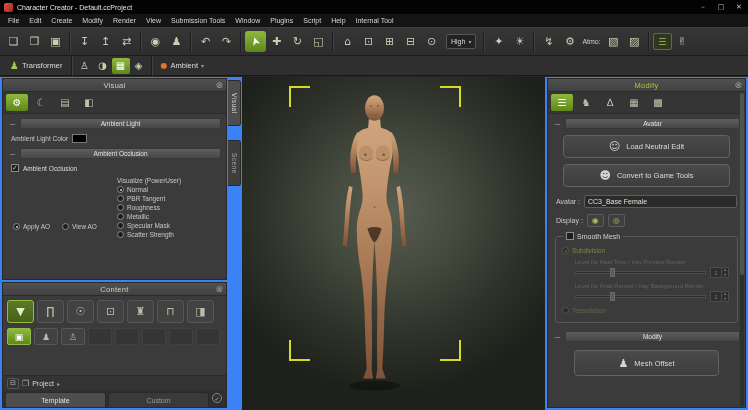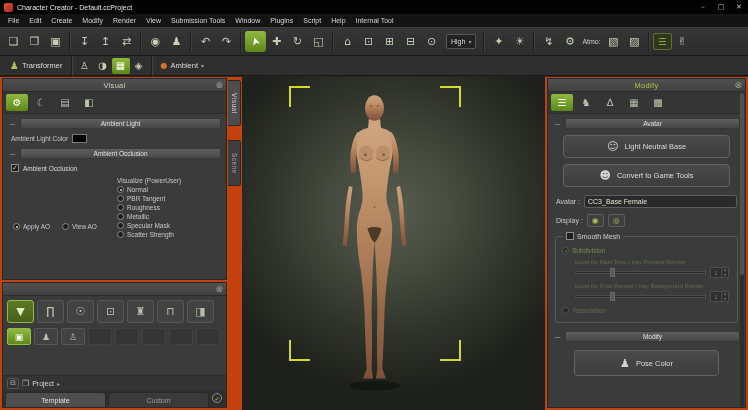--- a/index.html
+++ b/index.html
@@ -26,21 +26,21 @@
 .atmo{font-size:7px;color:#cfcfcf;margin:0 2px;flex:0 0 auto}
 .boxed{width:19px;height:17px;font-size:9px;border:1px solid #5d7030;background:#31361f;color:#a7c455;border-radius:2px}
 .toolbar2{height:20px;background:#2f2f2f;border-bottom:1px solid #181818;display:flex;align-items:center;padding:0 5px}
 .t2btn{width:18px;height:16px;border-radius:2px;display:flex;align-items:center;justify-content:center;font-size:10px;color:#c5cfb2;cursor:pointer;flex:0 0 auto}
 .t2btn.active{background:linear-gradient(#8fba3e,#5e8718);color:#fff}
 .tgroup{display:flex;align-items:center;gap:3px;padding:0 5px;font-size:7.5px;color:#dcdcdc;cursor:pointer;flex:0 0 auto}
 .tgroup .gi{font-size:10px;color:#a7c455}
 .tgroup .dot{font-size:8px;color:#e0722a}
 .tgroup .arr{font-size:6px;color:#9a9a9a}
 
-.main{position:absolute;top:77px;left:0;right:0;bottom:0;background:#c2410c}
+.main{position:absolute;top:77px;left:0;right:0;bottom:0;background:#3b82f6}
 .panel{position:absolute;background:#3b3b3b;border:1px solid #292929;display:flex;flex-direction:column}
 .ptitle{height:13px;background:linear-gradient(#515151,#414141);border-bottom:1px solid #2b2b2b;display:flex;align-items:center;position:relative;flex:0 0 auto}
 .ptitle .tt{flex:1;text-align:center;font-size:7.5px;color:#cdd2c0;letter-spacing:.3px}
 .ptitle .pclose{position:absolute;right:3px;top:1px;font-size:9px;color:#9aa08c;cursor:pointer}
 .modify .ptitle .tt{color:#a9c742}
 .strip{display:flex;gap:2px;padding:2px 3px;background:#353535;border-bottom:1px solid #2d2d2d;flex:0 0 auto}
 .sbtn{width:22px;height:17px;border-radius:2px;display:flex;align-items:center;justify-content:center;font-size:10px;color:#bcc4ab;cursor:pointer}
 .sbtn.active{background:linear-gradient(#8fba3e,#5e8718);color:#fff}
 .sec{display:flex;align-items:center;gap:3px;margin:4px 5px 2px;flex:0 0 auto}
 .minusbox{width:9px;font-size:6px;color:#c0c0c0;text-align:center;cursor:pointer;flex:0 0 auto}
@@ -291,20 +291,21 @@
       <div class="vtab active">
           <span>Visual</span>
         </div>
       <div class="vtab">
           <span>Scene</span>
         </div>
     </div>
 
     <section class="panel content">
       <div class="ptitle">
+        <span class="tt">Content</span>
         <span class="pclose di">⊗</span>
       </div>
       <div class="catrow">
         <span class="cat active di">▼</span>
         <span class="cat di">∏</span>
         <span class="cat di">☉</span>
         <span class="cat di">⊡</span>
         <span class="cat di">♜</span>
         <span class="cat di">⊓</span>
         <span class="cat di">◨</span>
@@ -391,21 +392,21 @@
         <span class="sbtn di">▩</span>
       </div>
       <div class="sec">
         <span class="minusbox di">—</span>
         <div class="secbar">
             <span>Avatar</span>
           </div>
       </div>
       <div class="bigbtn">
         <span class="bic di">☺</span>
-        <span class="blabel">Light Neutral Base</span>
+        <span class="blabel">Load Neutral Edit</span>
       </div>
       <div class="bigbtn">
         <span class="bic di">☻</span>
         <span class="blabel">Convert to Game Tools</span>
       </div>
       <div class="frow">
         <span class="flabel">Avatar :</span>
         <span class="input">CC3_Base Female</span>
       </div>
       <div class="frow">
@@ -454,21 +455,21 @@
         </div>
       </div>
       <div class="sec modsec">
         <span class="minusbox di">—</span>
         <div class="secbar">
             <span>Modify</span>
           </div>
       </div>
       <div class="bigbtn posebtn">
         <span class="bic di">♟</span>
-        <span class="blabel">Pose Color</span>
+        <span class="blabel">Mesh Offset</span>
       </div>
       <div class="mscroll">
           <span class="mthumb"></span>
         </div>
     </section>
 
   </div>
 </div>
 
 </body></html>

